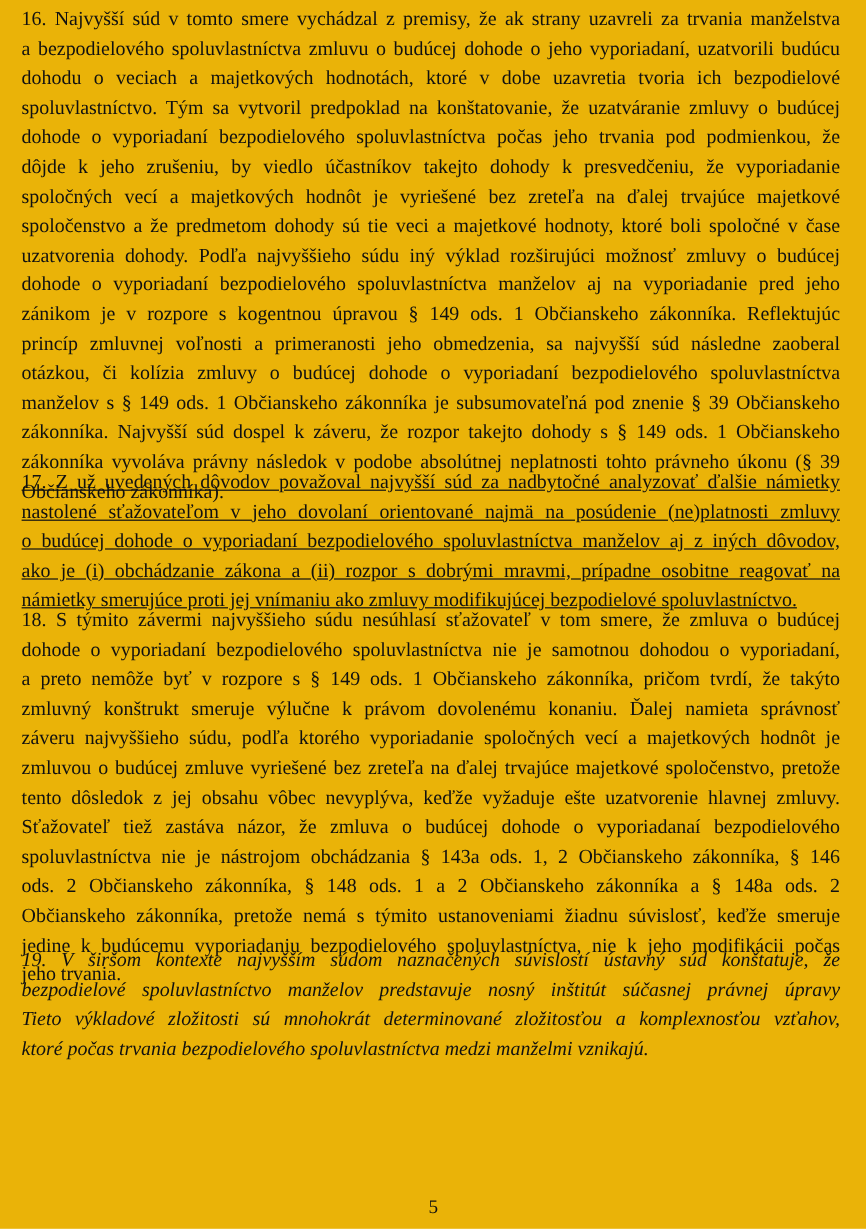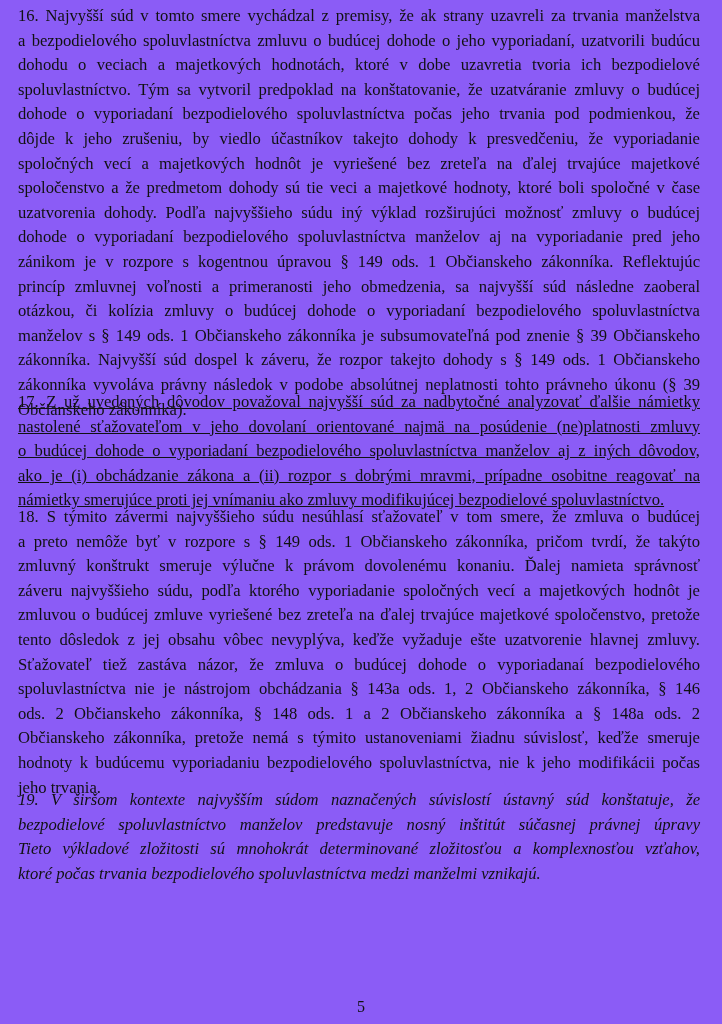--- a/index.html
+++ b/index.html
@@ -1,19 +1,19 @@
 <!DOCTYPE html>
 <html><head>
 <meta charset="utf-8">
 <style>
   html, body { margin: 0; padding: 0; background: #ffffff; }
   body { width: 722px; height: 1024px; position: relative; overflow: hidden; }
   .page {
     position: absolute; left: 0; top: 0; width: 722px; height: 1024px;
-    background: #8b5cf6; color: #111111;
+    background: #eab308; color: #111111;
     font-family: "Liberation Serif", "DejaVu Serif", serif;
   }
   .para { position: absolute; left: 18px; width: 682px; }
   .line {
     display: block; height: 24.6px; line-height: 24.6px;
     font-size: 16.6px; white-space: nowrap;
     text-align: justify; text-align-last: justify;
   }
   .line.last { text-align-last: left; }
   .pagenum {
@@ -46,30 +46,31 @@
     </div>
   <div class="para" id="para-17" style="top:390px;text-decoration:underline;">
       <span class="line">17. Z už uvedených dôvodov považoval najvyšší súd za nadbytočné analyzovať ďalšie námietky</span>
       <span class="line">nastolené sťažovateľom v jeho dovolaní orientované najmä na posúdenie (ne)platnosti zmluvy</span>
       <span class="line">o budúcej dohode o vyporiadaní bezpodielového spoluvlastníctva manželov aj z iných dôvodov,</span>
       <span class="line">ako je (i) obchádzanie zákona a (ii) rozpor s dobrými mravmi, prípadne osobitne reagovať na</span>
       <span class="line last">námietky smerujúce proti jej vnímaniu ako zmluvy modifikujúcej bezpodielové spoluvlastníctvo.</span>
     </div>
   <div class="para" id="para-18" style="top:505px;">
       <span class="line">18. S týmito závermi najvyššieho súdu nesúhlasí sťažovateľ v tom smere, že zmluva o budúcej</span>
+      <span class="line">dohode o vyporiadaní bezpodielového spoluvlastníctva nie je samotnou dohodou o vyporiadaní,</span>
       <span class="line">a preto nemôže byť v rozpore s § 149 ods. 1 Občianskeho zákonníka, pričom tvrdí, že takýto</span>
       <span class="line">zmluvný konštrukt smeruje výlučne k právom dovolenému konaniu. Ďalej namieta správnosť</span>
       <span class="line">záveru najvyššieho súdu, podľa ktorého vyporiadanie spoločných vecí a majetkových hodnôt je</span>
       <span class="line">zmluvou o budúcej zmluve vyriešené bez zreteľa na ďalej trvajúce majetkové spoločenstvo, pretože</span>
       <span class="line">tento dôsledok z jej obsahu vôbec nevyplýva, keďže vyžaduje ešte uzatvorenie hlavnej zmluvy.</span>
       <span class="line">Sťažovateľ tiež zastáva názor, že zmluva o budúcej dohode o vyporiadanaí bezpodielového</span>
       <span class="line">spoluvlastníctva nie je nástrojom obchádzania § 143a ods. 1, 2 Občianskeho zákonníka, § 146</span>
       <span class="line">ods. 2 Občianskeho zákonníka, § 148 ods. 1 a 2 Občianskeho zákonníka a § 148a ods. 2</span>
       <span class="line">Občianskeho zákonníka, pretože nemá s týmito ustanoveniami žiadnu súvislosť, keďže smeruje</span>
-      <span class="line">hodnoty k budúcemu vyporiadaniu bezpodielového spoluvlastníctva, nie k jeho modifikácii počas</span>
+      <span class="line">jedine k budúcemu vyporiadaniu bezpodielového spoluvlastníctva, nie k jeho modifikácii počas</span>
       <span class="line last">jeho trvania.</span>
     </div>
   <div class="para" id="para-19" style="top:788px;font-style:italic;">
       <span class="line">19. V širšom kontexte najvyšším súdom naznačených súvislostí ústavný súd konštatuje, že</span>
       <span class="line">bezpodielové spoluvlastníctvo manželov predstavuje nosný inštitút súčasnej právnej úpravy</span>
       <span class="line">Tieto výkladové zložitosti sú mnohokrát determinované zložitosťou a komplexnosťou vzťahov,</span>
       <span class="line last">ktoré počas trvania bezpodielového spoluvlastníctva medzi manželmi vznikajú.</span>
     </div>
   <div class="pagenum">5</div>
 </div>

